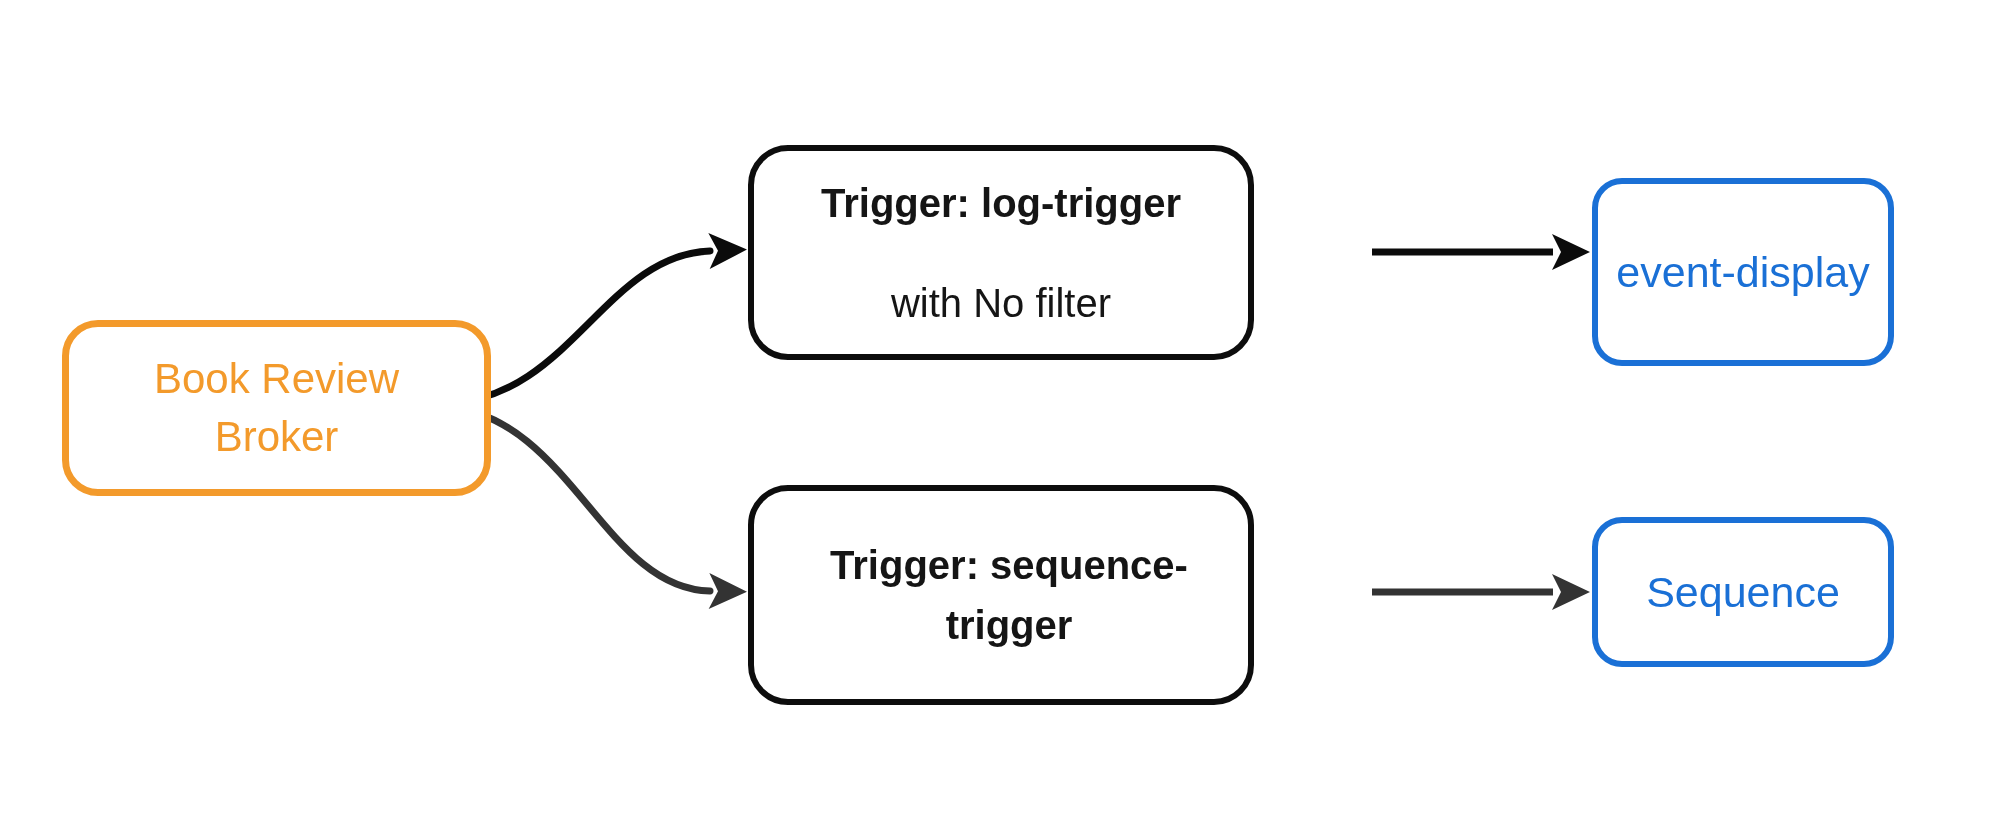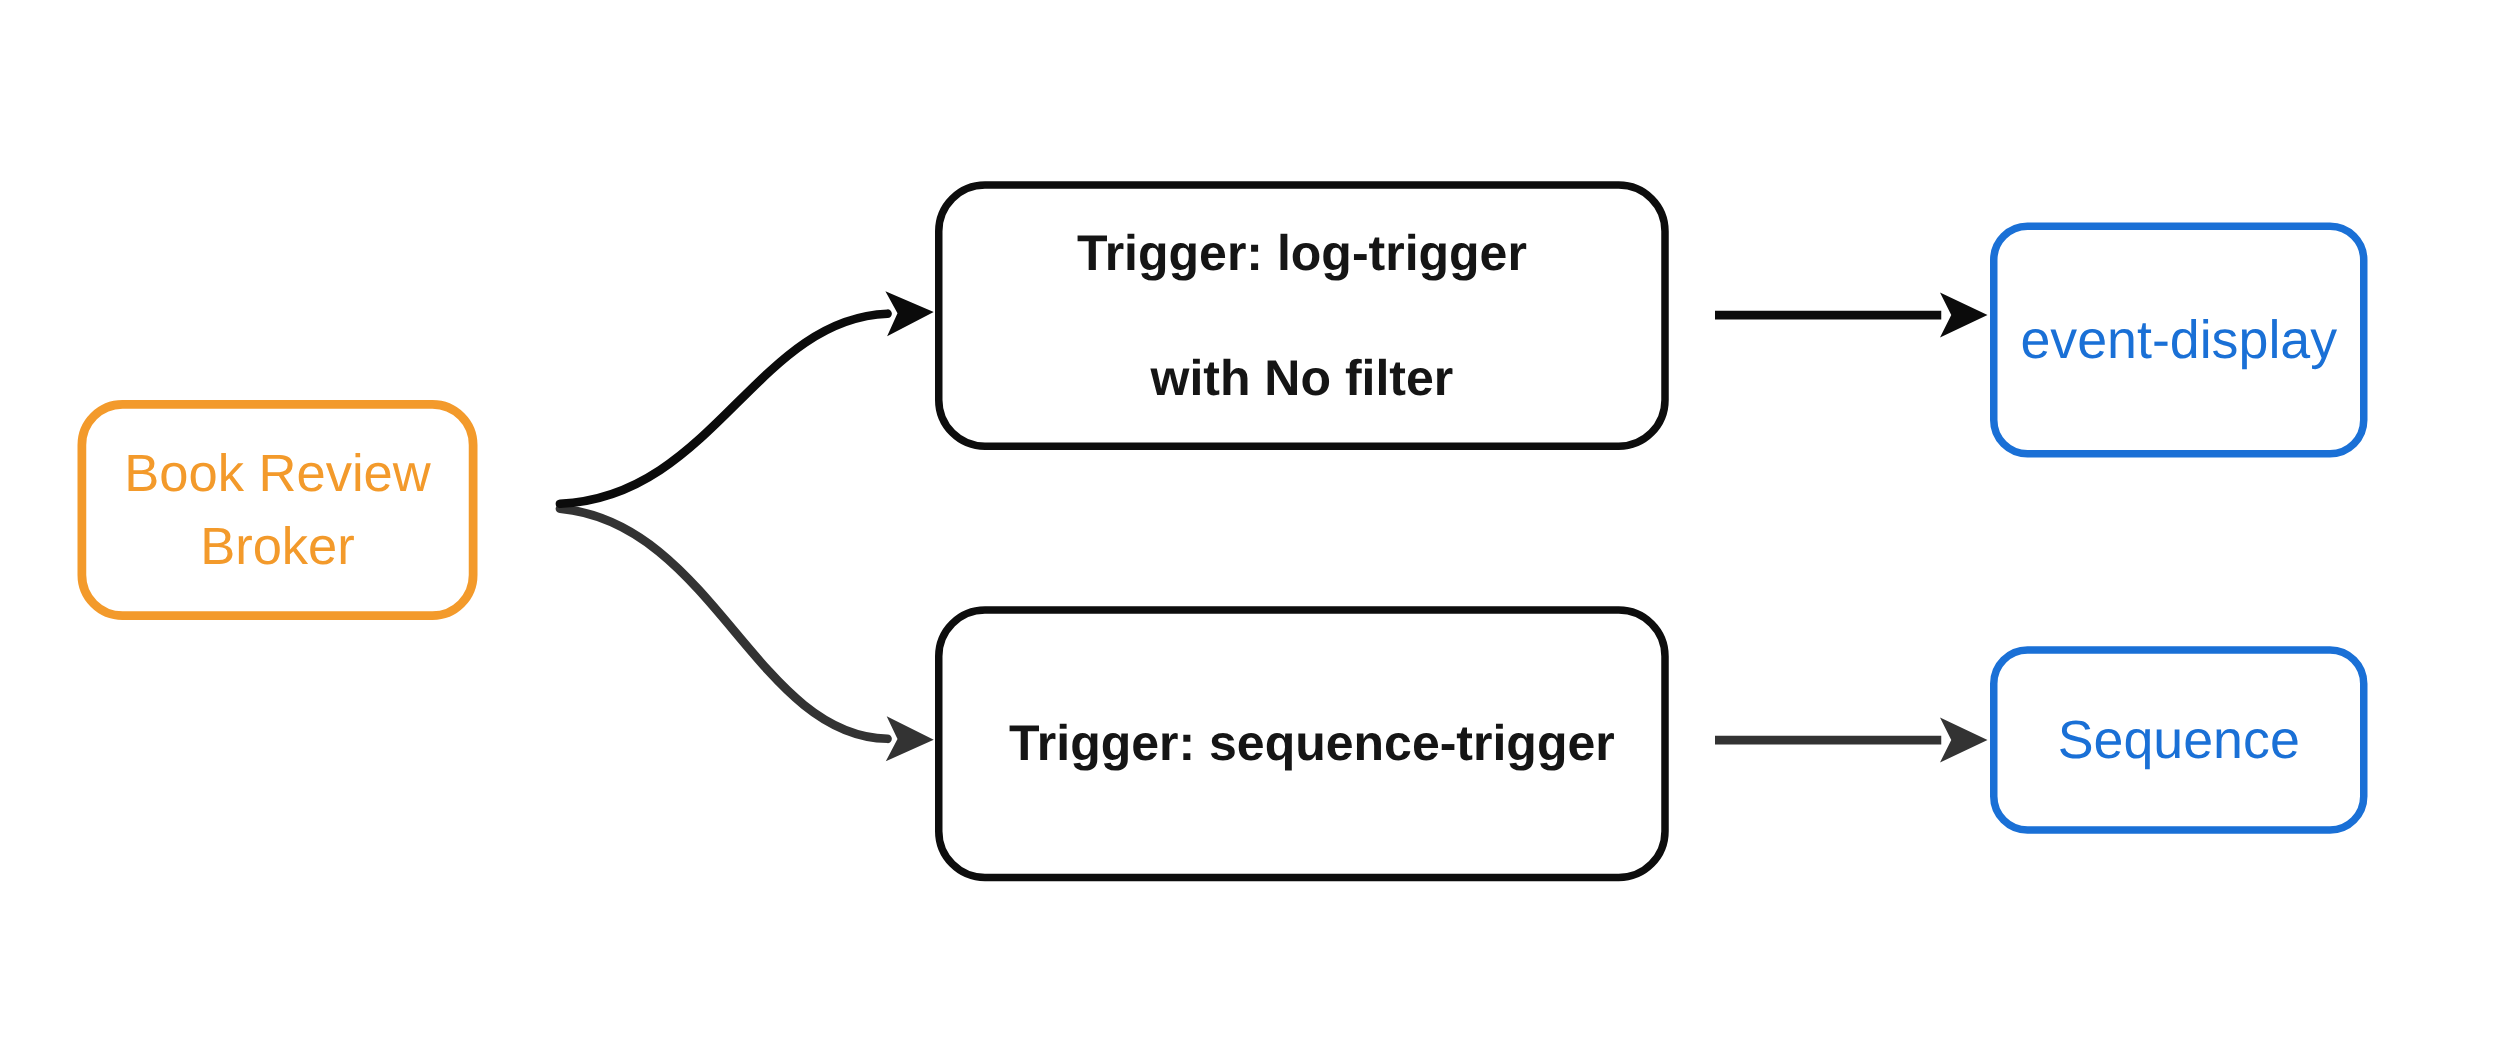--- a/index.html
+++ b/index.html
@@ -26,41 +26,41 @@
     box-sizing: border-box;
     display: flex;
     flex-direction: column;
     align-items: center;
     justify-content: center;
     text-align: center;
     background: #ffffff;
   }
   .node-broker {
     left: 62px; top: 320px;
-    width: 320px; height: 176px;
+    width: 429px; height: 176px;
     border: 7px solid var(--broker-color, #F39A2B);
     border-radius: 36px;
     color: var(--broker-color, #F39A2B);
     font-size: 42px;
     line-height: 58px;
     padding: 0 28px;
   }
   .node-trigger {
     left: 748px;
-    width: 587px;
+    width: 506px;
     border: 6px solid var(--trigger-border, #0d0d0d);
     border-radius: 40px;
     color: var(--trigger-text, #151515);
     font-size: 40px;
     line-height: 60px;
   }
   .node-trigger-1 { top: 145px; height: 215px; }
   .node-trigger-2 { top: 485px; height: 220px; padding-left: 16px; }
   .trigger-title { font-weight: bold; }
-  .trigger-subtitle { font-weight: bold; margin-top: 40px; }
+  .trigger-subtitle { font-weight: normal; margin-top: 40px; }
   .node-sink {
     left: 1592px;
     width: 302px;
     border: 6px solid var(--sink-color, #1A70D6);
     border-radius: 30px;
     color: var(--sink-color, #1A70D6);
     font-size: 43px;
   }
   .node-sink-1 { top: 178px; height: 188px; }
   .node-sink-2 { top: 517px; height: 150px; text-align: center; }

